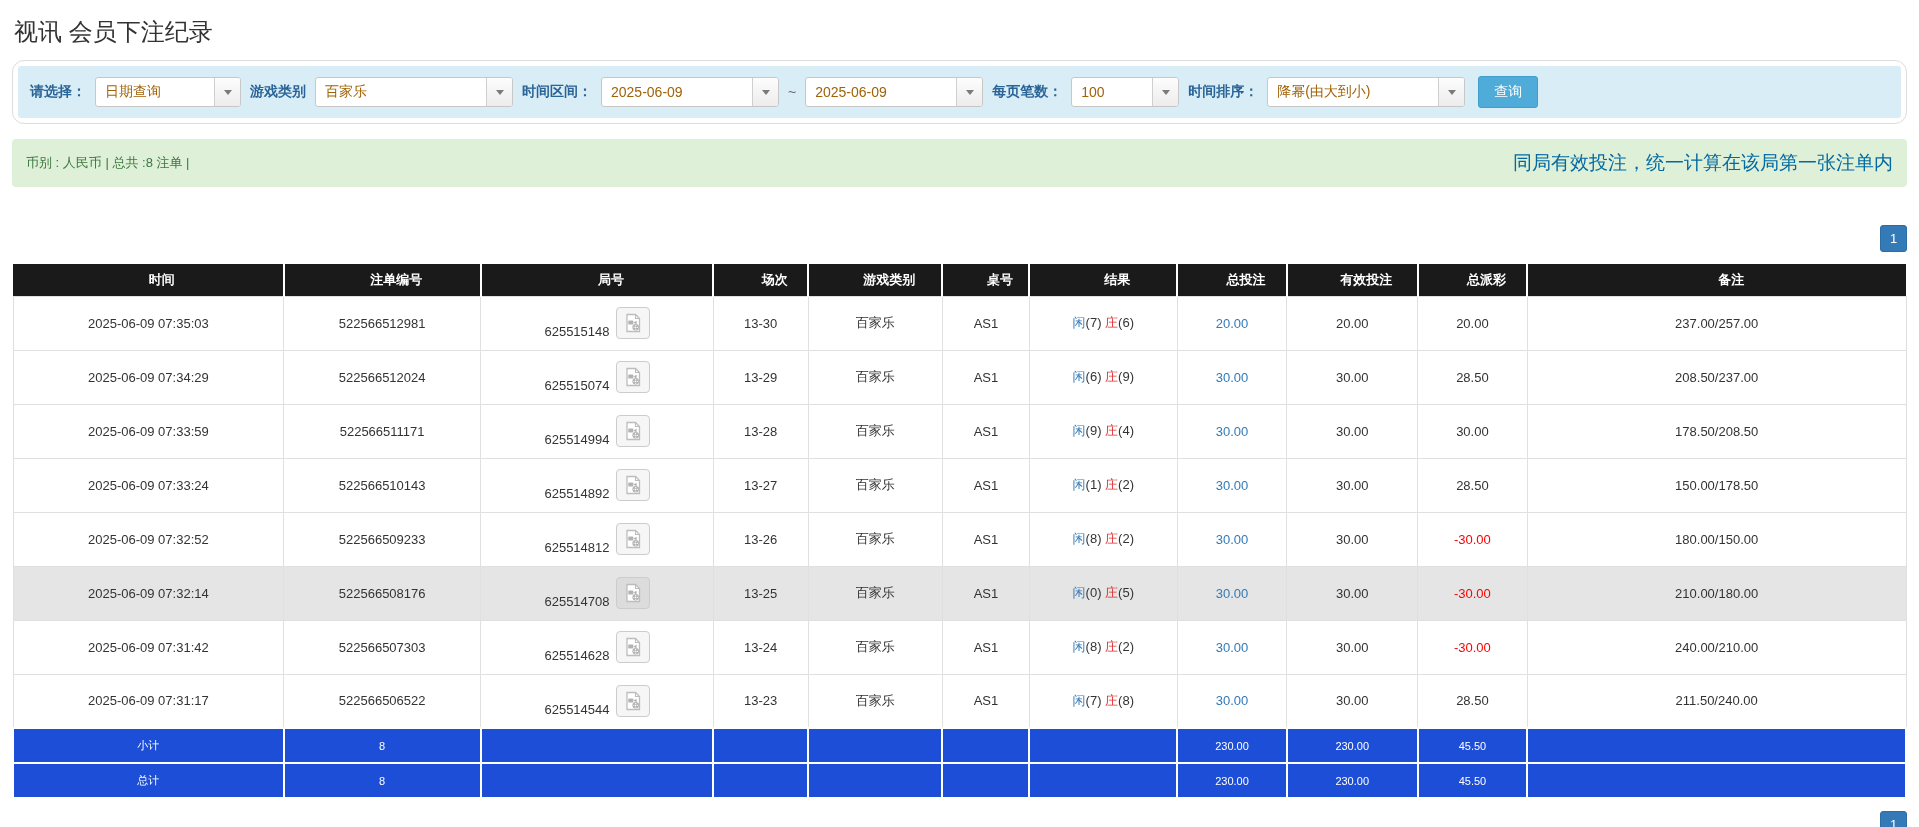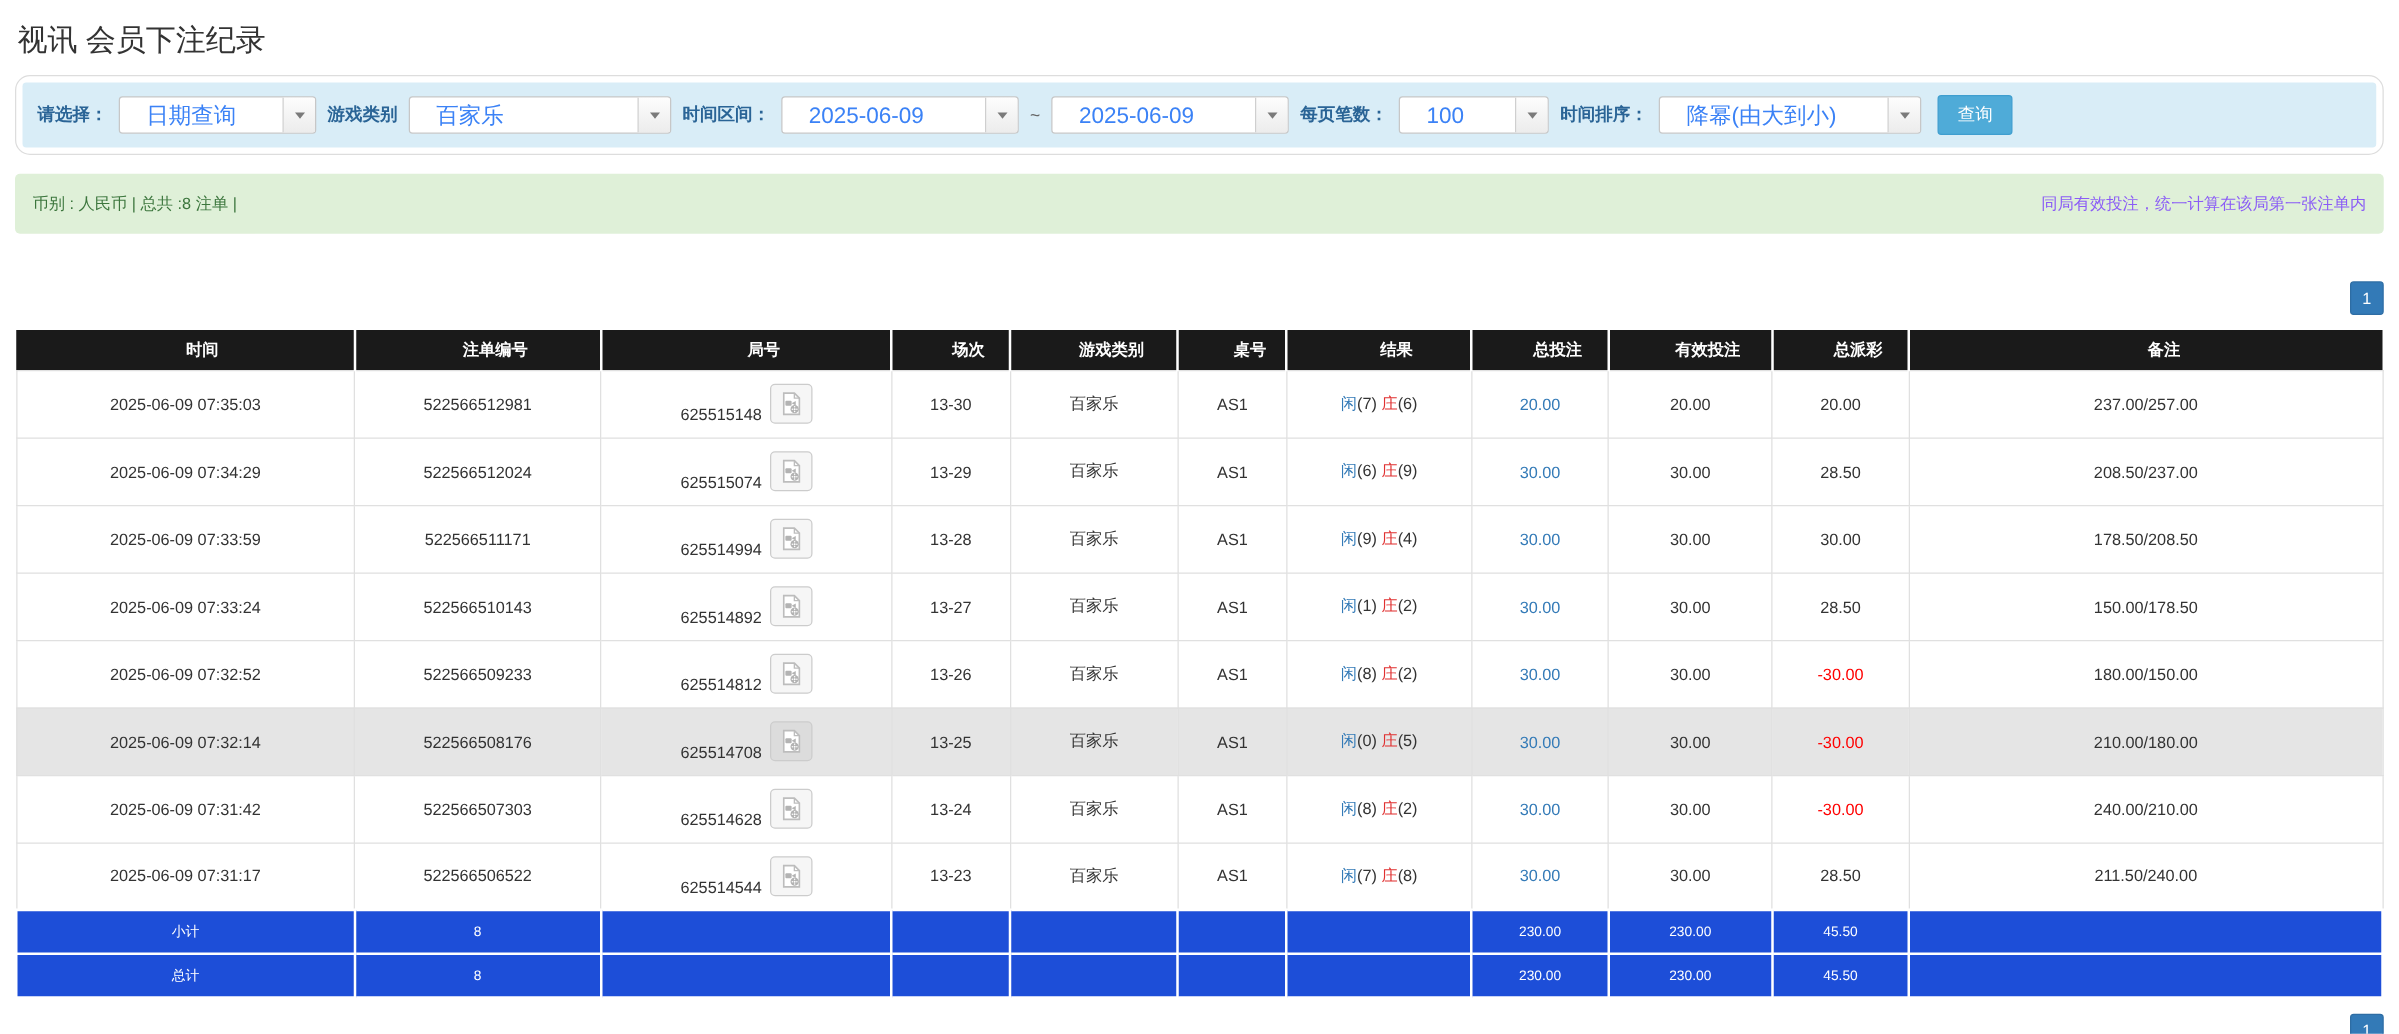--- a/index.html
+++ b/index.html
@@ -10,36 +10,36 @@
   h1.title { font-size:24px; font-weight:500; color:#333; padding:16px 2px 12px 2px; }
 
   
   .panel { border:1px solid #ddd; border-radius:12px; padding:5px; background:#fff; }
   .filter-bar { background:#d9edf7; border-radius:3px; padding:10px 12px; display:flex;
                 align-items:center; gap:9px; }
   .flabel { color:#2a6496; font-weight:bold; font-size:14px; white-space:nowrap; }
   .tilde  { color:#666; font-size:14px; }
   .combo { display:inline-flex; align-items:stretch; background:#fff; border:1px solid #c7c7c7;
            border-radius:3px; height:30px; overflow:hidden; }
-  .combo-text { display:flex; align-items:center; padding:0 9px; font-size:18px; color:#3b82f6;
-                white-space:nowrap;margin-left:12px; }
+  .combo-text { display:flex; align-items:center; padding:0 9px; font-size:14px; color:#a16207;
+                white-space:nowrap; }
   .combo-arrow { width:26px; border-left:1px solid #cfcfcf; background:linear-gradient(#fdfdfd,#ececec);
                  display:flex; align-items:center; justify-content:center; cursor:pointer; }
   .combo-arrow i { width:0; height:0; border-left:4px solid transparent; border-right:4px solid transparent;
                    border-top:5px solid #7a7a7a; display:block; }
   .w-select { width:118px; } .w-game { width:170px; } .w-date { width:150px; }
   .w-size { width:80px; } .w-sort { width:170px; }
   .search-btn { height:32px; padding:0 15px; background:#4fabd8; border:1px solid #3f9ecf;
                 border-radius:3px; color:#fff; font-size:14px; cursor:pointer; margin-left:4px; }
 
   
   .summary-bar { margin-top:15px; background:#dff0d8; border-radius:4px; height:48px;
                  display:flex; align-items:center; justify-content:space-between; padding:0 14px; }
   .summary-left { color:#3c763d; font-size:13px; }
-  .summary-notice { color:#8b5cf6; font-size:13px; }
+  .summary-notice { color:#0369a1; font-size:19px; }
 
   
   .pager { display:flex; justify-content:flex-end; }
   .pager.top { margin-top:38px; margin-bottom:12px; }
   .pager.bottom { margin-top:12px; }
   .page-btn { min-width:27px; height:27px; background:#337ab7; border:1px solid #2e6da4;
               border-radius:3px; color:#fff; font-size:13px; cursor:pointer; }
 
   
   table.records { width:100%; border-collapse:collapse; table-layout:fixed; font-size:13px; color:#333; }

